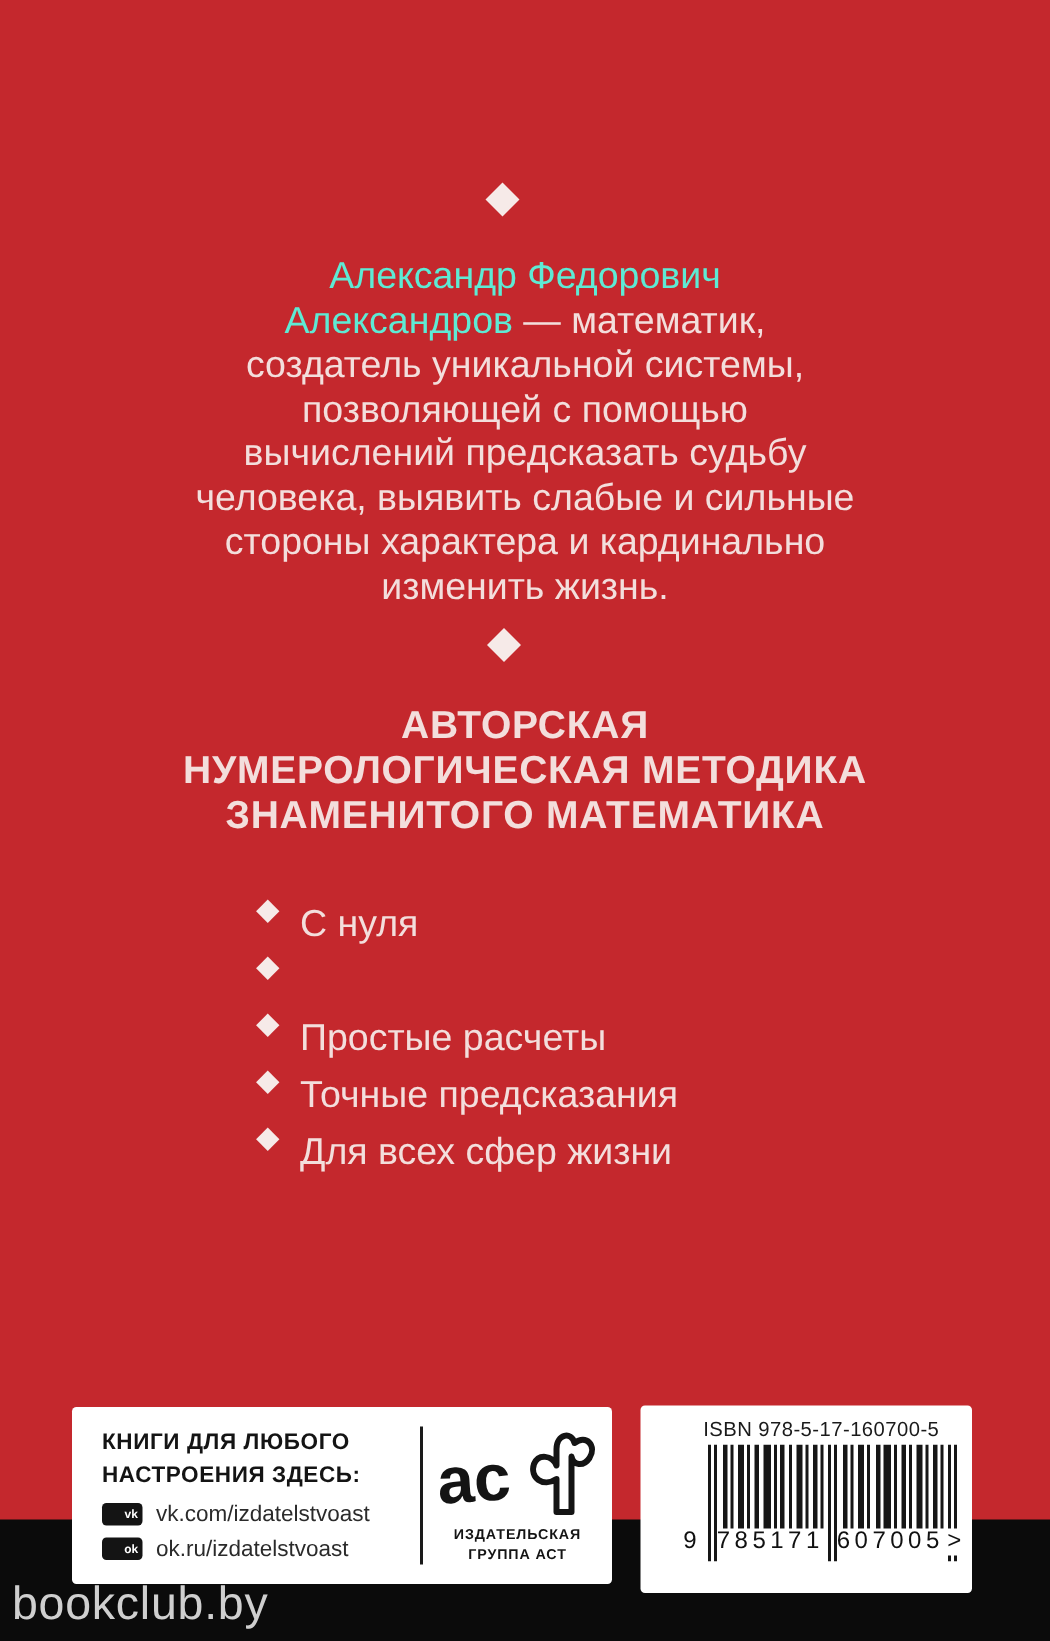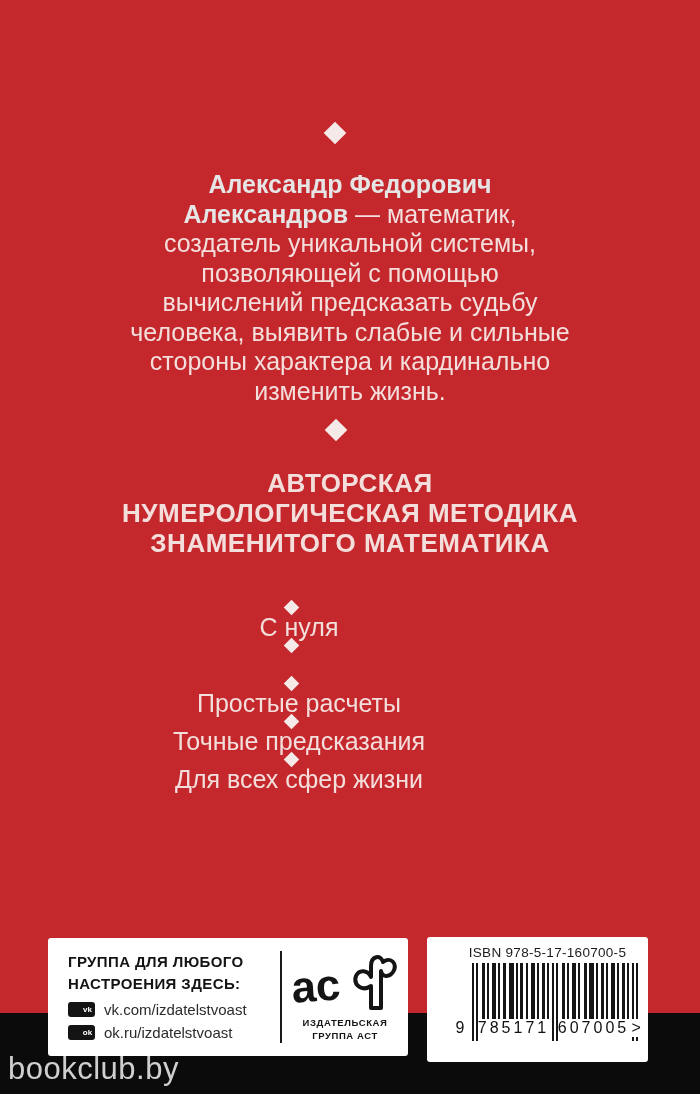--- a/index.html
+++ b/index.html
@@ -10,29 +10,29 @@
   }
   .black-strip{position:absolute;left:0;top:1013px;width:700px;height:81px;background:#0b0b0b;}
   .diamond{position:absolute;width:16px;height:16px;background:#f6eae8;transform:rotate(45deg);}
   .diamond.top{left:327px;top:125px;}
   .diamond.mid{left:328px;top:422px;}
 
   .about{
     position:absolute;left:50px;top:170px;width:600px;
     text-align:center;color:#f3dedc;font-size:25px;line-height:29.5px;
   }
-  .about .b{font-weight:bold;color:#e5e5e5;}
+  .about .b{font-weight:normal;color:#5eead4;}
 
   .heading{
     position:absolute;left:40px;top:468px;width:620px;text-align:center;
     color:#f3dedc;font-weight:bold;font-size:26px;line-height:30px;letter-spacing:0.5px;
   }
 
   .features{position:absolute;left:173px;top:602px;color:#f3dedc;font-size:25px;}
-  .feature{display:flex;align-items:center;height:38px;flex-direction:column;}
+  .feature{display:flex;height:38px;}
   .bullet-diamond{width:11px;height:11px;background:#f6eae8;transform:rotate(45deg);margin-right:16px;flex:0 0 auto;}
 
   
   .pub-panel{
     position:absolute;left:48px;top:938px;width:360px;height:118px;
     background:#ffffff;border-radius:3px;color:#141414;
   }
   .pub-left{position:absolute;left:20px;top:13px;width:210px;}
   .tagline{font-weight:bold;font-size:15px;line-height:22px;letter-spacing:0.4px;color:#141414;}
   .websites{font-size:14.5px;margin-top:5px;color:#2b2b2b;}
@@ -112,21 +112,21 @@
     </div>
     <div class="feature">
       <span class="bullet-diamond"></span>
       <span>Для всех сфер жизни</span>
     </div>
   </div>
 
   <div class="pub-panel">
     <div class="pub-left">
       <div class="tagline">
-        <div>ГРУППА ДЛЯ ЛЮБОГО</div>
+        <div>КНИГИ ДЛЯ ЛЮБОГО</div>
         <div>НАСТРОЕНИЯ ЗДЕСЬ:</div>
       </div>
       <div class="social-row">
         <span class="social-icon">vk</span>
         <span>vk.com/izdatelstvoast</span>
       </div>
       <div class="social-row">
         <span class="social-icon">ok</span>
         <span>ok.ru/izdatelstvoast</span>
       </div>

